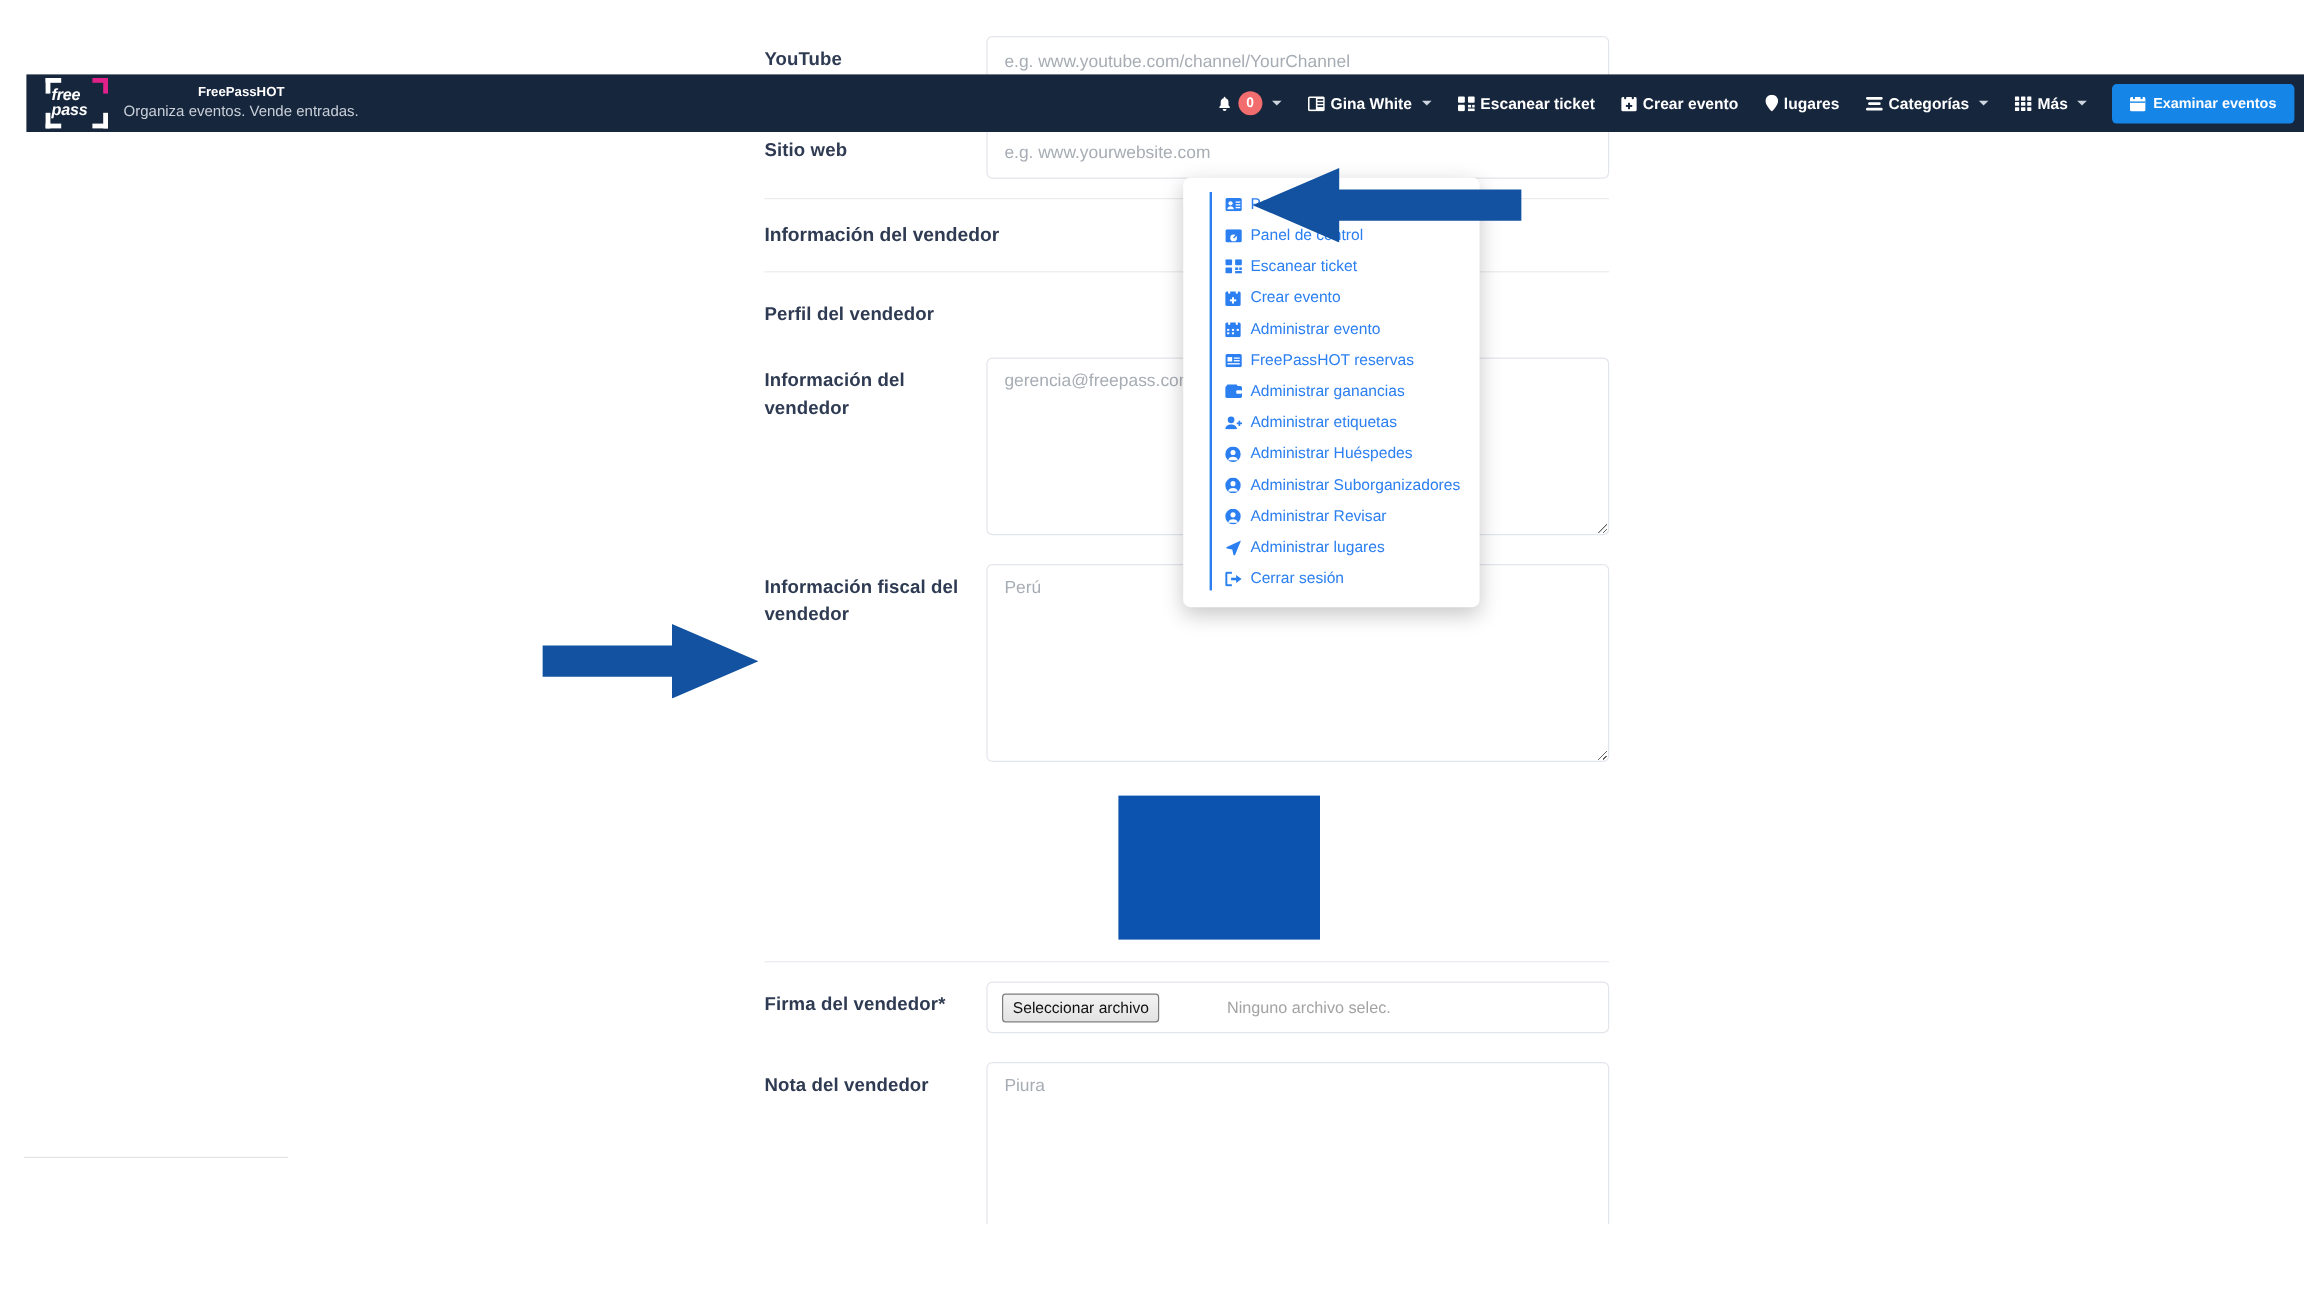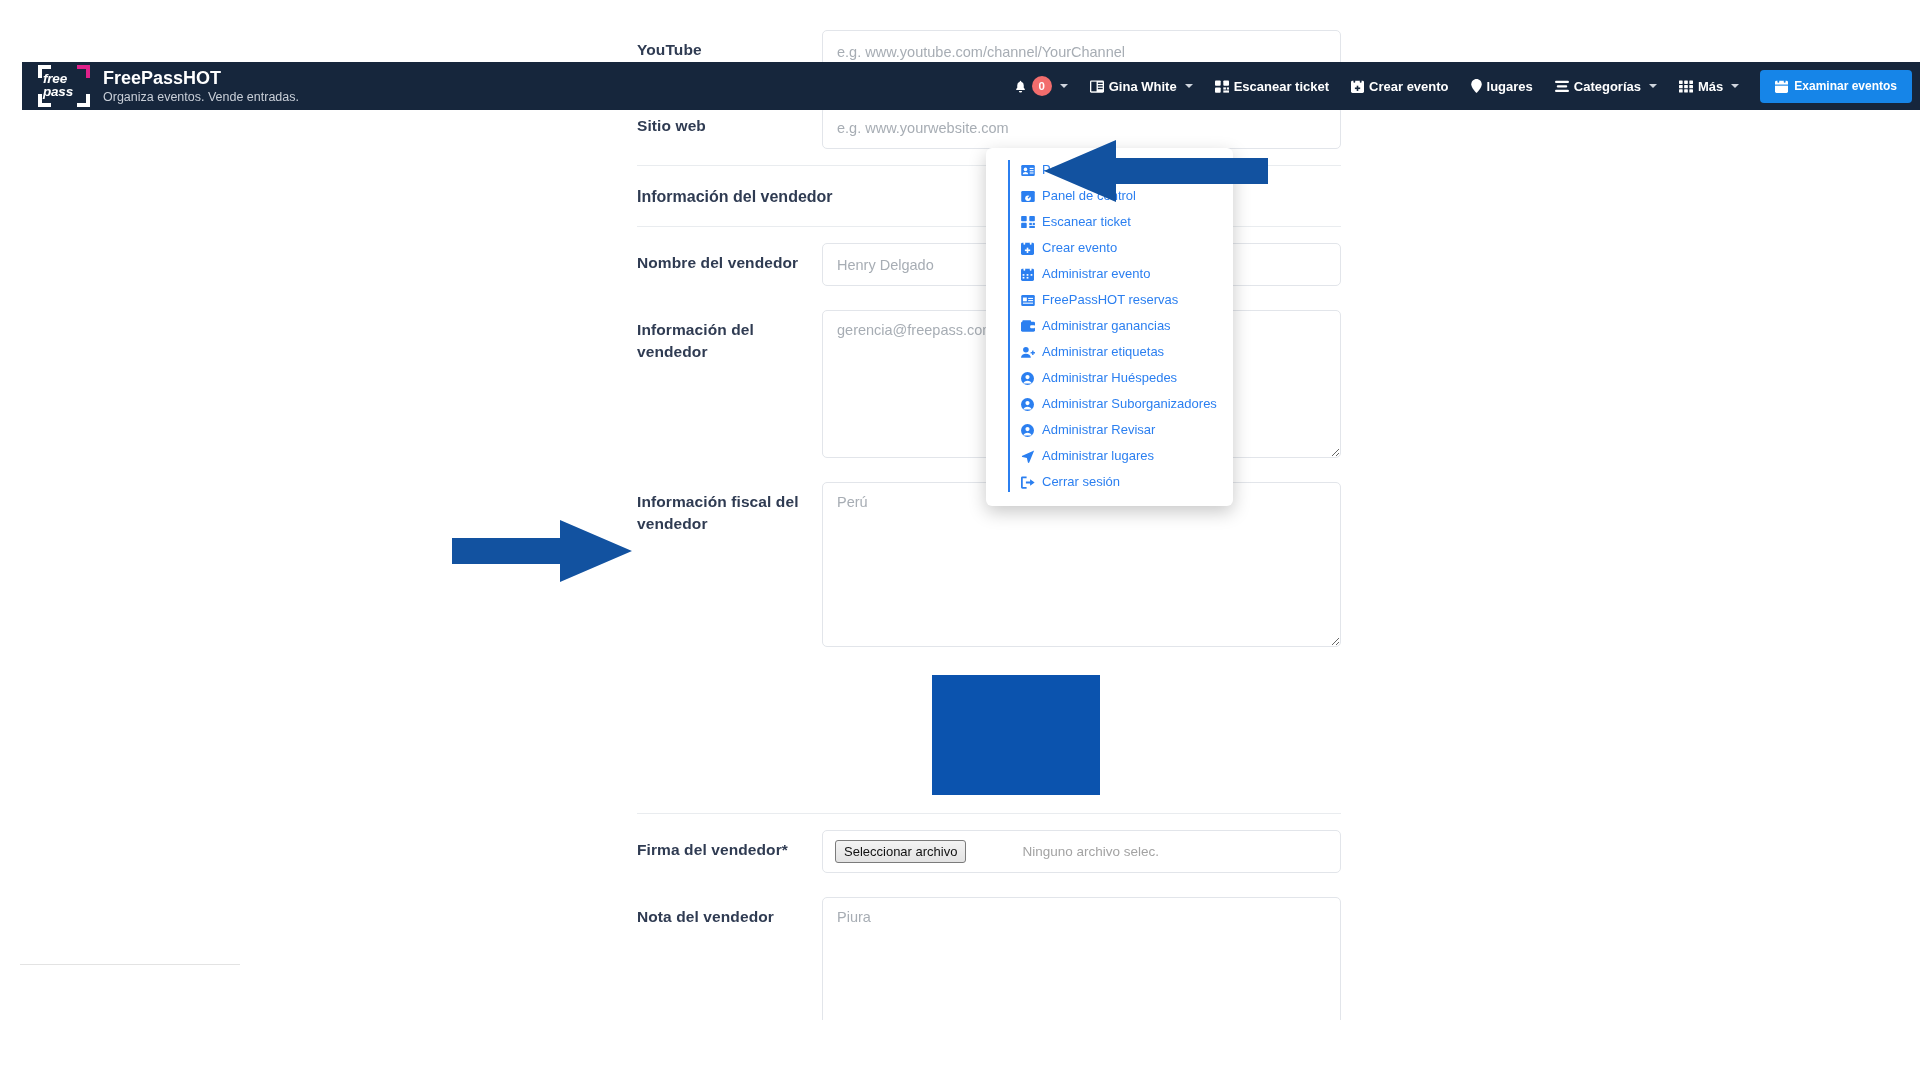--- a/index.html
+++ b/index.html
@@ -166,21 +166,21 @@
     left: 7px; top: 9px;
     width: 44px;
     font-style: italic;
     font-weight: bold;
     font-size: 13.5px;
     line-height: 12.5px;
     color: #fff;
     letter-spacing: -.2px;
   }
   .brand-text .b-title {
-    font-size: 18px; font-weight: bold; color: #fff; line-height: 1.25;
+    font-size: 11px; font-weight: bold; color: #fff; line-height: 1.25; text-align: center;
   }
   .brand-text .b-sub {
     font-size: 12.5px; color: #c9cfd8; line-height: 1.3;
   }
 
   .nav-right {
     margin-left: auto;
     display: flex;
     align-items: center;
     gap: 0;
@@ -288,24 +288,21 @@
       <div class="form-row">
         <div class="form-label">Sitio web</div>
         <div class="field-wrap">
           <input class="inp" placeholder="e.g. www.yourwebsite.com" style="">
         </div>
       </div>
 
       <div class="section-title">Información del vendedor</div>
 
       <div class="form-row">
-        <div class="form-label">Nombre del vendedor</div>
-        <div class="field-wrap">
-          <input class="inp" placeholder="Henry Delgado" style="">
-        </div>
+        <div class="form-label">Perfil del vendedor</div>
       </div>
 
       <div class="form-row no-border" style="padding-top:8px;">
         <div class="form-label">Información del vendedor</div>
         <div class="field-wrap">
           <textarea class="ta h-small" placeholder="gerencia@freepass.com" style=""></textarea>
         </div>
       </div>
 
       <div class="form-row no-border" style="padding-top:8px;">

